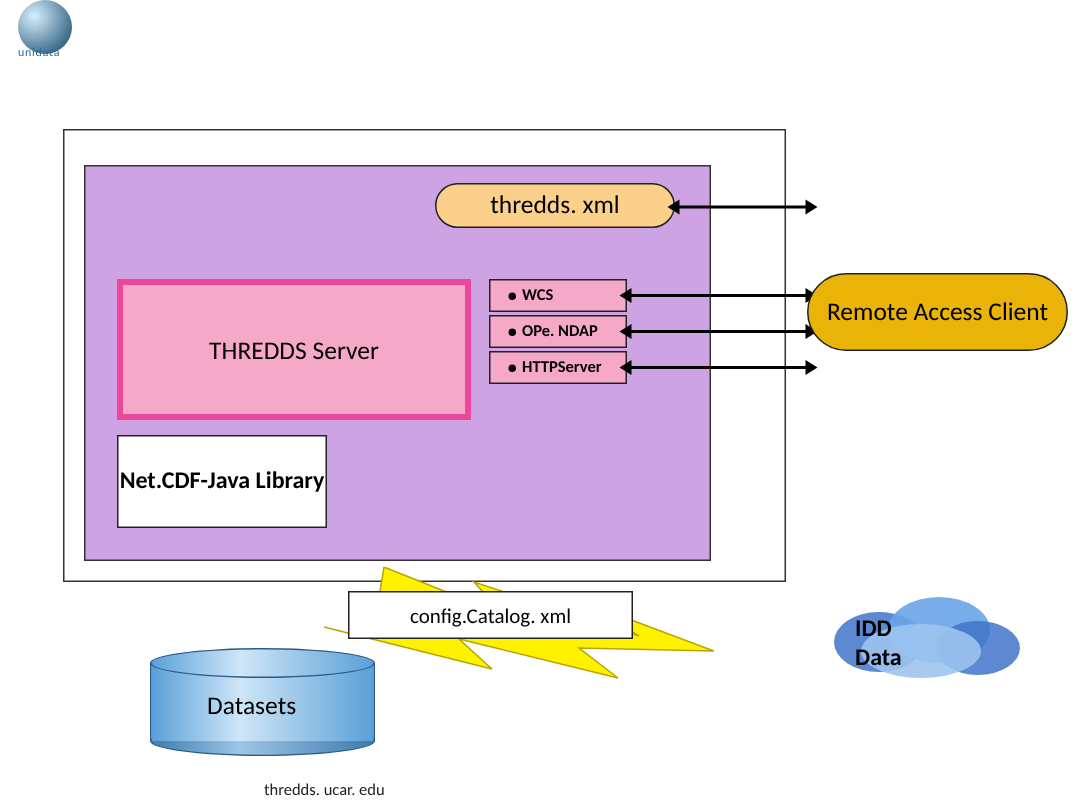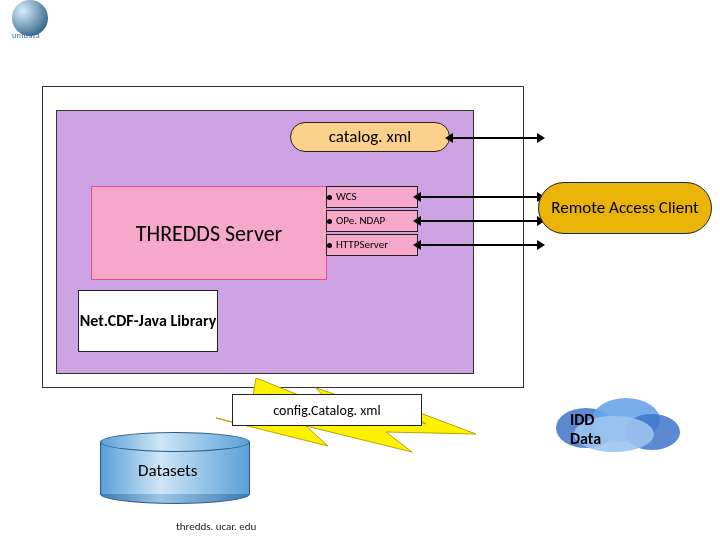--- a/index.html
+++ b/index.html
@@ -12,23 +12,23 @@
 
   .title { position: absolute; left: 0; top: 34px; width: 720px; text-align: center; font-size: 34px; color: #000; }
 
   .outer { position: absolute; left: 42px; top: 86px; width: 482px; height: 302px; border: 1px solid #333; background: #fff; }
 
   .servlet { position: absolute; left: 56px; top: 110px; width: 418px; height: 264px; background: #cda3e4; border: 1px solid #333; }
   .servlet-label { position: absolute; left: 78px; top: 126px; font-size: 17px; color: #000; }
 
   .catalog { position: absolute; left: 290px; top: 122px; width: 160px; height: 30px; background: #fbd08a; border: 1px solid #222; border-radius: 15px; text-align: center; line-height: 28px; font-size: 17px; }
 
-  .thredds { position: absolute; left: 91px; top: 186px; width: 236px; height: 94px; background: #f6a8c9; border: 1px solid #ec4899; display: flex; align-items: center; justify-content: center; font-size: 22px; }
+  .thredds { position: absolute; left: 78px; top: 186px; width: 236px; height: 94px; background: #f6a8c9; border: 4px solid #ec4899; display: flex; align-items: center; justify-content: center; font-size: 17px; }
 
-  .svc { position: absolute; left: 326px; width: 92px; height: 22px; background: #f6a8c9; border: 1px solid #222; font-size: 11px; line-height: 20px; padding-left: 0; }
+  .svc { position: absolute; left: 326px; width: 92px; height: 22px; background: #f6a8c9; border: 1px solid #222; font-size: 11px; line-height: 20px; padding-left: 12px; font-weight: bold; }
   .svc .dot { display:inline-block; width:5px; height:5px; background:#000; border-radius:50%; vertical-align:middle; margin-right:4px;}
   #svc-wcs  { top: 186px; }
   #svc-op   { top: 210px; }
   #svc-http { top: 234px; }
   #svc-wms  { top: 258px; }
 
   .netcdf { position: absolute; left: 78px; top: 290px; width: 140px; height: 62px; background: #fff; border: 1px solid #222; display:flex; align-items:center; justify-content:center; text-align:center; font-size:16px; font-weight:700; line-height:1.1; }
 
   .remote { position: absolute; left: 538px; top: 182px; width: 174px; height: 52px; background: #eab308; border: 1px solid #222; border-radius: 26px; display:flex; align-items:center; justify-content:center; text-align:center; font-size: 17px; line-height:1.15; }
 
@@ -67,21 +67,21 @@
   <div class="logo">
     <div class="globe"></div>
     <div class="txt">unidata</div>
   </div>
 
 
   <div class="outer"></div>
 
   <div class="servlet"></div>
 
-  <div class="catalog">catalog. xml</div>
+  <div class="catalog">thredds. xml</div>
 
   <div class="thredds">THREDDS Server</div>
 
   <div class="svc" id="svc-wcs"><span class="dot"></span><span>WCS</span></div>
   <div class="svc" id="svc-op"><span class="dot"></span><span>OPe. NDAP</span></div>
   <div class="svc" id="svc-http"><span class="dot"></span><span>HTTPServer</span></div>
 
   <div class="netcdf">
       <span>Net.CDF-Java Library</span>
     </div>

